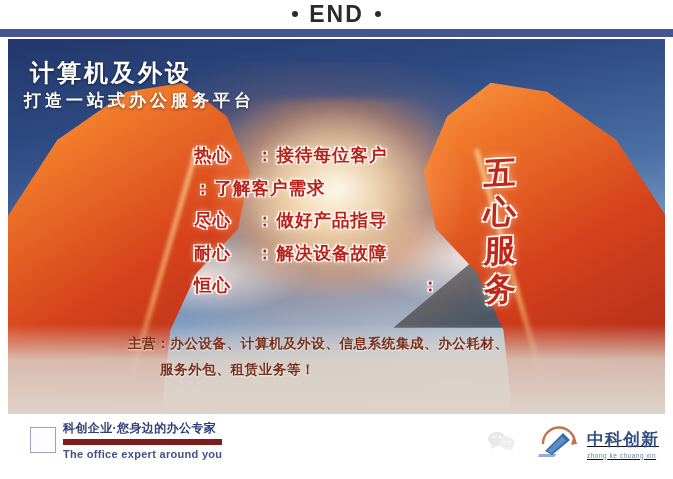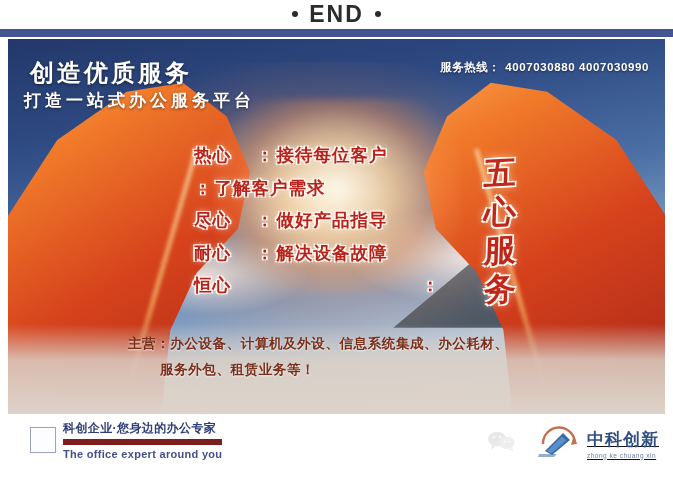--- a/index.html
+++ b/index.html
@@ -219,26 +219,23 @@
     <div class="mountain"></div>
     <div class="sky-glow"></div>
 
     <div class="hand hand-left"></div>
     <div class="hand hand-right"></div>
     <div class="rim-glow-l"></div>
     <div class="rim-glow-r"></div>
     <div class="heart-core"></div>
     <div class="ground"></div>
 
-    <div class="brand-title">创造优质服务</div>
+    <div class="brand-title">计算机及外设</div>
     <div class="brand-sub">打造一站式办公服务平台</div>
 
-    <div class="hotline">
-      <span class="hl-label">服务热线：</span><span class="hl-num">4007030880  4007030990</span>
-    </div>
 
     <div class="service-list">
       <div class="service-line">
         <span class="service-key">热心</span>
         <span class="service-colon">：</span>
         <span class="service-val">接待每位客户</span>
       </div>
       <div class="service-line">
         <span class="service-colon">：</span>
         <span class="service-val">了解客户需求</span>

